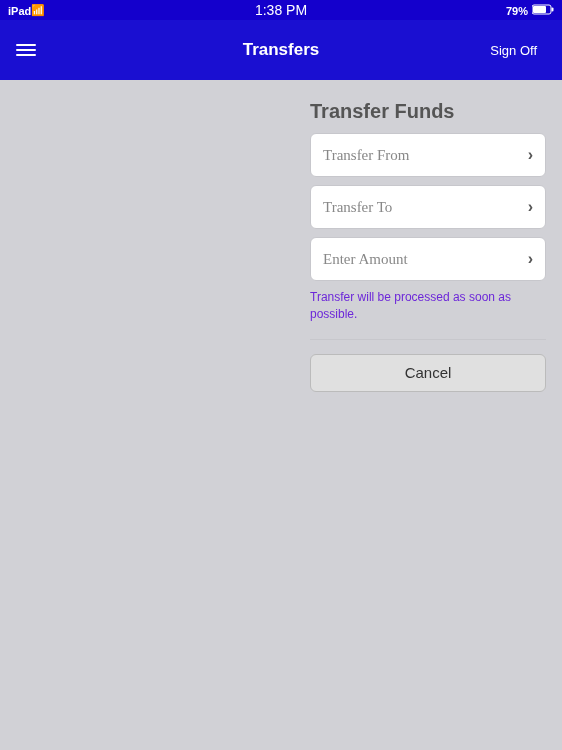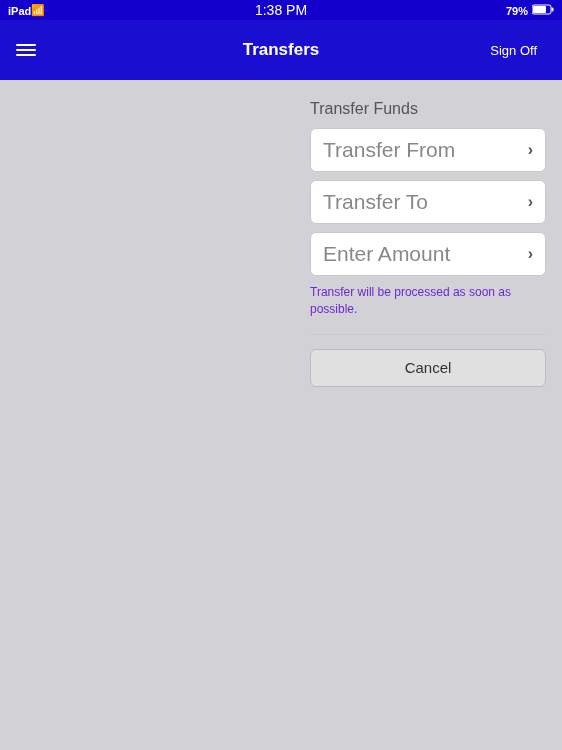--- a/index.html
+++ b/index.html
@@ -100,42 +100,43 @@
     }
 
     
     .right-panel {
       flex: 1;
       padding: 20px 16px 16px 10px;
       background: #d1d1d6;
     }
 
     .section-title {
-      font-size: 16px;
+      font-size: 20px;
       color: #555;
       margin-bottom: 10px;
-      font-weight: 400;
+      font-weight: 700;
     }
 
     .form-row {
       background: white;
       border: 1px solid #c7c7cc;
       border-radius: 6px;
       display: flex;
       align-items: center;
       justify-content: space-between;
       padding: 0 12px;
       height: 44px;
       margin-bottom: 8px;
       cursor: pointer;
     }
 
     .form-row-label {
-      font-size: 21px;
+      font-size: 15px;
       color: #888;
+      font-family: Liberation Serif, serif;
     }
 
     .form-row-chevron {
       color: #555;
       font-size: 16px;
       font-weight: 600;
     }
 
     .info-text {
       font-size: 12px;

